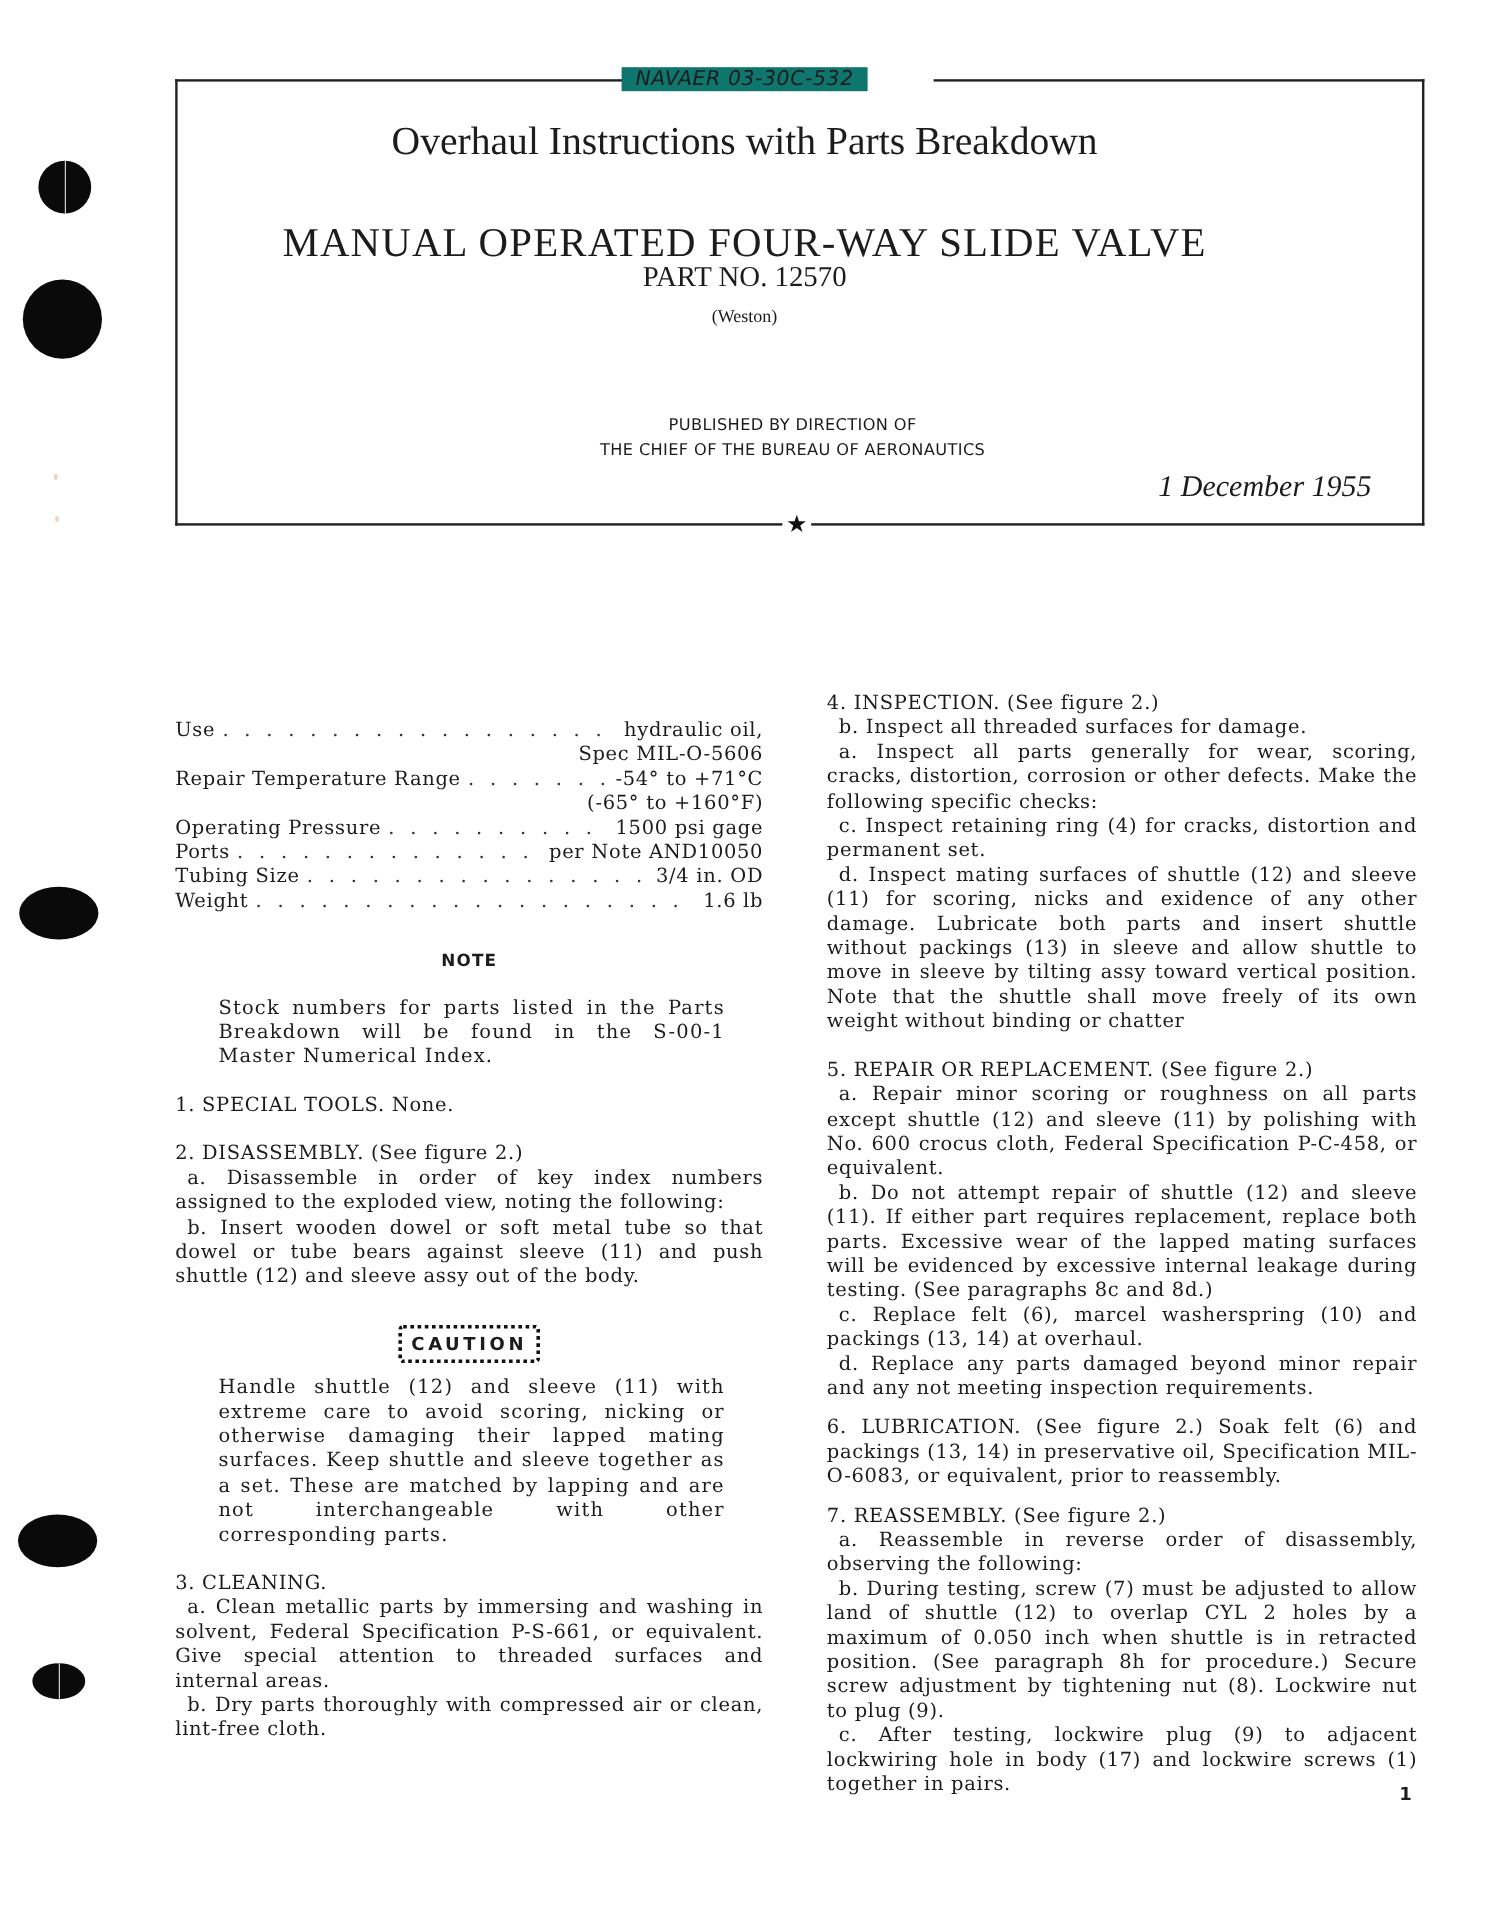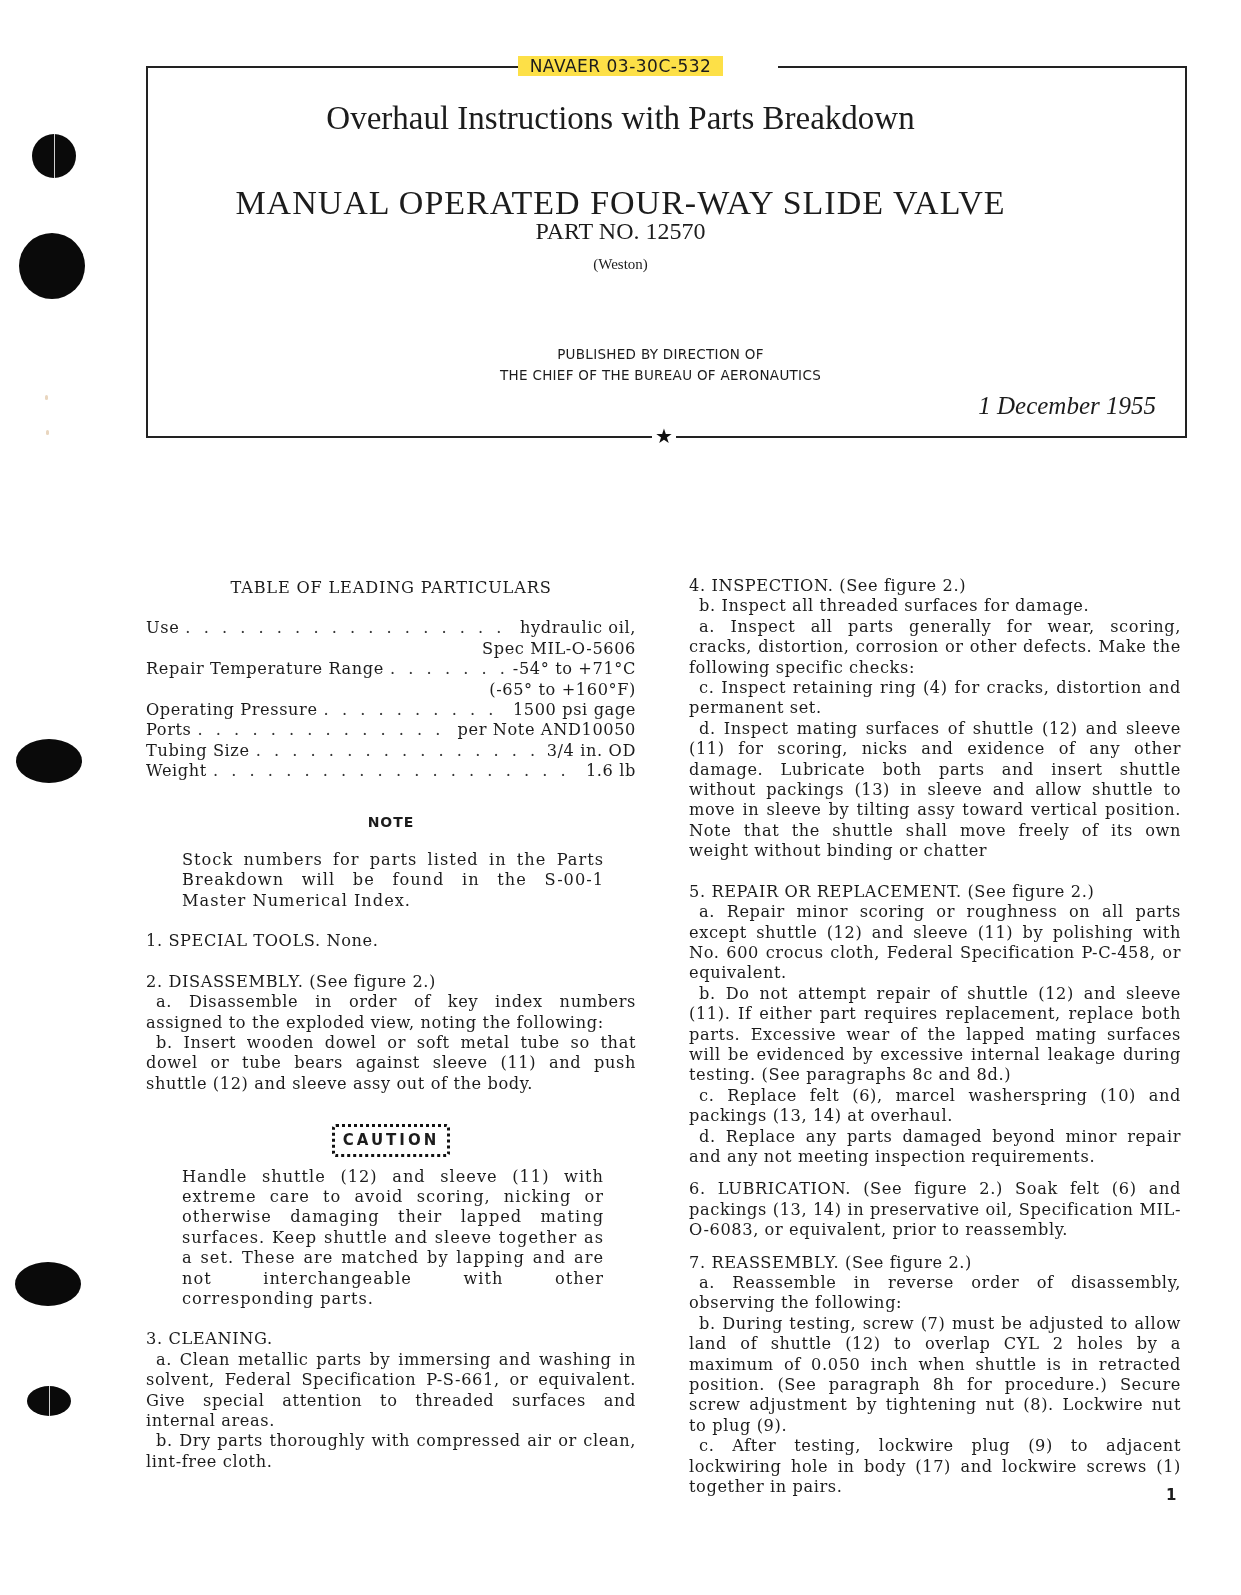--- a/index.html
+++ b/index.html
@@ -18,21 +18,21 @@
   .title-box {
     position: absolute; left: 146px; top: 66px; width: 1041px; height: 372px;
     border-left: 2px solid #222; border-right: 2px solid #222; border-bottom: 2px solid #222;
     box-sizing: border-box;
   }
   .top-rule { position: absolute; top: 66px; height: 2px; background: #222; }
   .doc-number {
     position: absolute; top: 56px; left: 0; width: 1241px; text-align: center;
     font-family: "DejaVu Sans", sans-serif; font-size: 17px; letter-spacing: 0.5px;
   }
-  .doc-number span { background: #fde047; padding: 0 12px; }
+  .doc-number span { background: #0f766e; padding: 0 12px; font-style: italic; }
   .title1 {
     position: absolute; top: 100px; left: 0; width: 1241px; text-align: center;
     font-family: "Liberation Serif", serif; font-size: 33px;
   }
   .title2 {
     position: absolute; top: 160px; left: 0; width: 1241px; text-align: center;
     font-family: "Liberation Serif", serif; font-size: 34px; letter-spacing: 1px; margin-top: 24px;
   }
   .part-no {
     position: absolute; top: 218px; left: 0; width: 1241px; text-align: center;
@@ -40,21 +40,21 @@
   }
   .maker {
     position: absolute; top: 256px; left: 0; width: 1241px; text-align: center;
     font-family: "Liberation Serif", serif; font-size: 15px;
   }
   .publisher {
     position: absolute; top: 344px; left: 0; width: 1321px; text-align: center;
     font-family: "DejaVu Sans", sans-serif; font-size: 13.5px; line-height: 21px; letter-spacing: 0.3px;
   }
   .date {
-    position: absolute; top: 392px; right: 85px;
+    position: absolute; top: 392px; right: 98px;
     font-family: "Liberation Serif", serif; font-style: italic; font-size: 25px;
   }
   .star {
     position: absolute; top: 424px; left: 652px; width: 24px; text-align: center;
     font-size: 20px; line-height: 24px; background: #fff; color: #111;
   }
 
   
   .col { position: absolute; font-size: 16.2px; line-height: 20.4px; letter-spacing: 0.6px; }
   .col-left { left: 146px; top: 578px; width: 490px; }
@@ -109,21 +109,20 @@
 <div class="part-no">PART NO. 12570</div>
 <div class="maker">(Weston)</div>
 <div class="publisher">
   <div>PUBLISHED BY DIRECTION OF</div>
   <div>THE CHIEF OF THE BUREAU OF AERONAUTICS</div>
 </div>
 <div class="date">1 December 1955</div>
 <div class="star">★</div>
 
 <div class="col col-left">
-  <div class="center-head">TABLE OF LEADING PARTICULARS</div>
   <div class="gap"></div>
   <div>
     <div class="lp-row">
       <span class="lp-label">Use</span>
       <span class="lp-dots">. . . . . . . . . . . . . . . . . . . . . . . . . . . . . . . . . . . . . . . .</span>
       <span class="lp-value">hydraulic oil,</span>
     </div>
     <div class="lp-cont">Spec MIL-O-5606</div>
     <div class="lp-row">
       <span class="lp-label">Repair Temperature Range</span>

